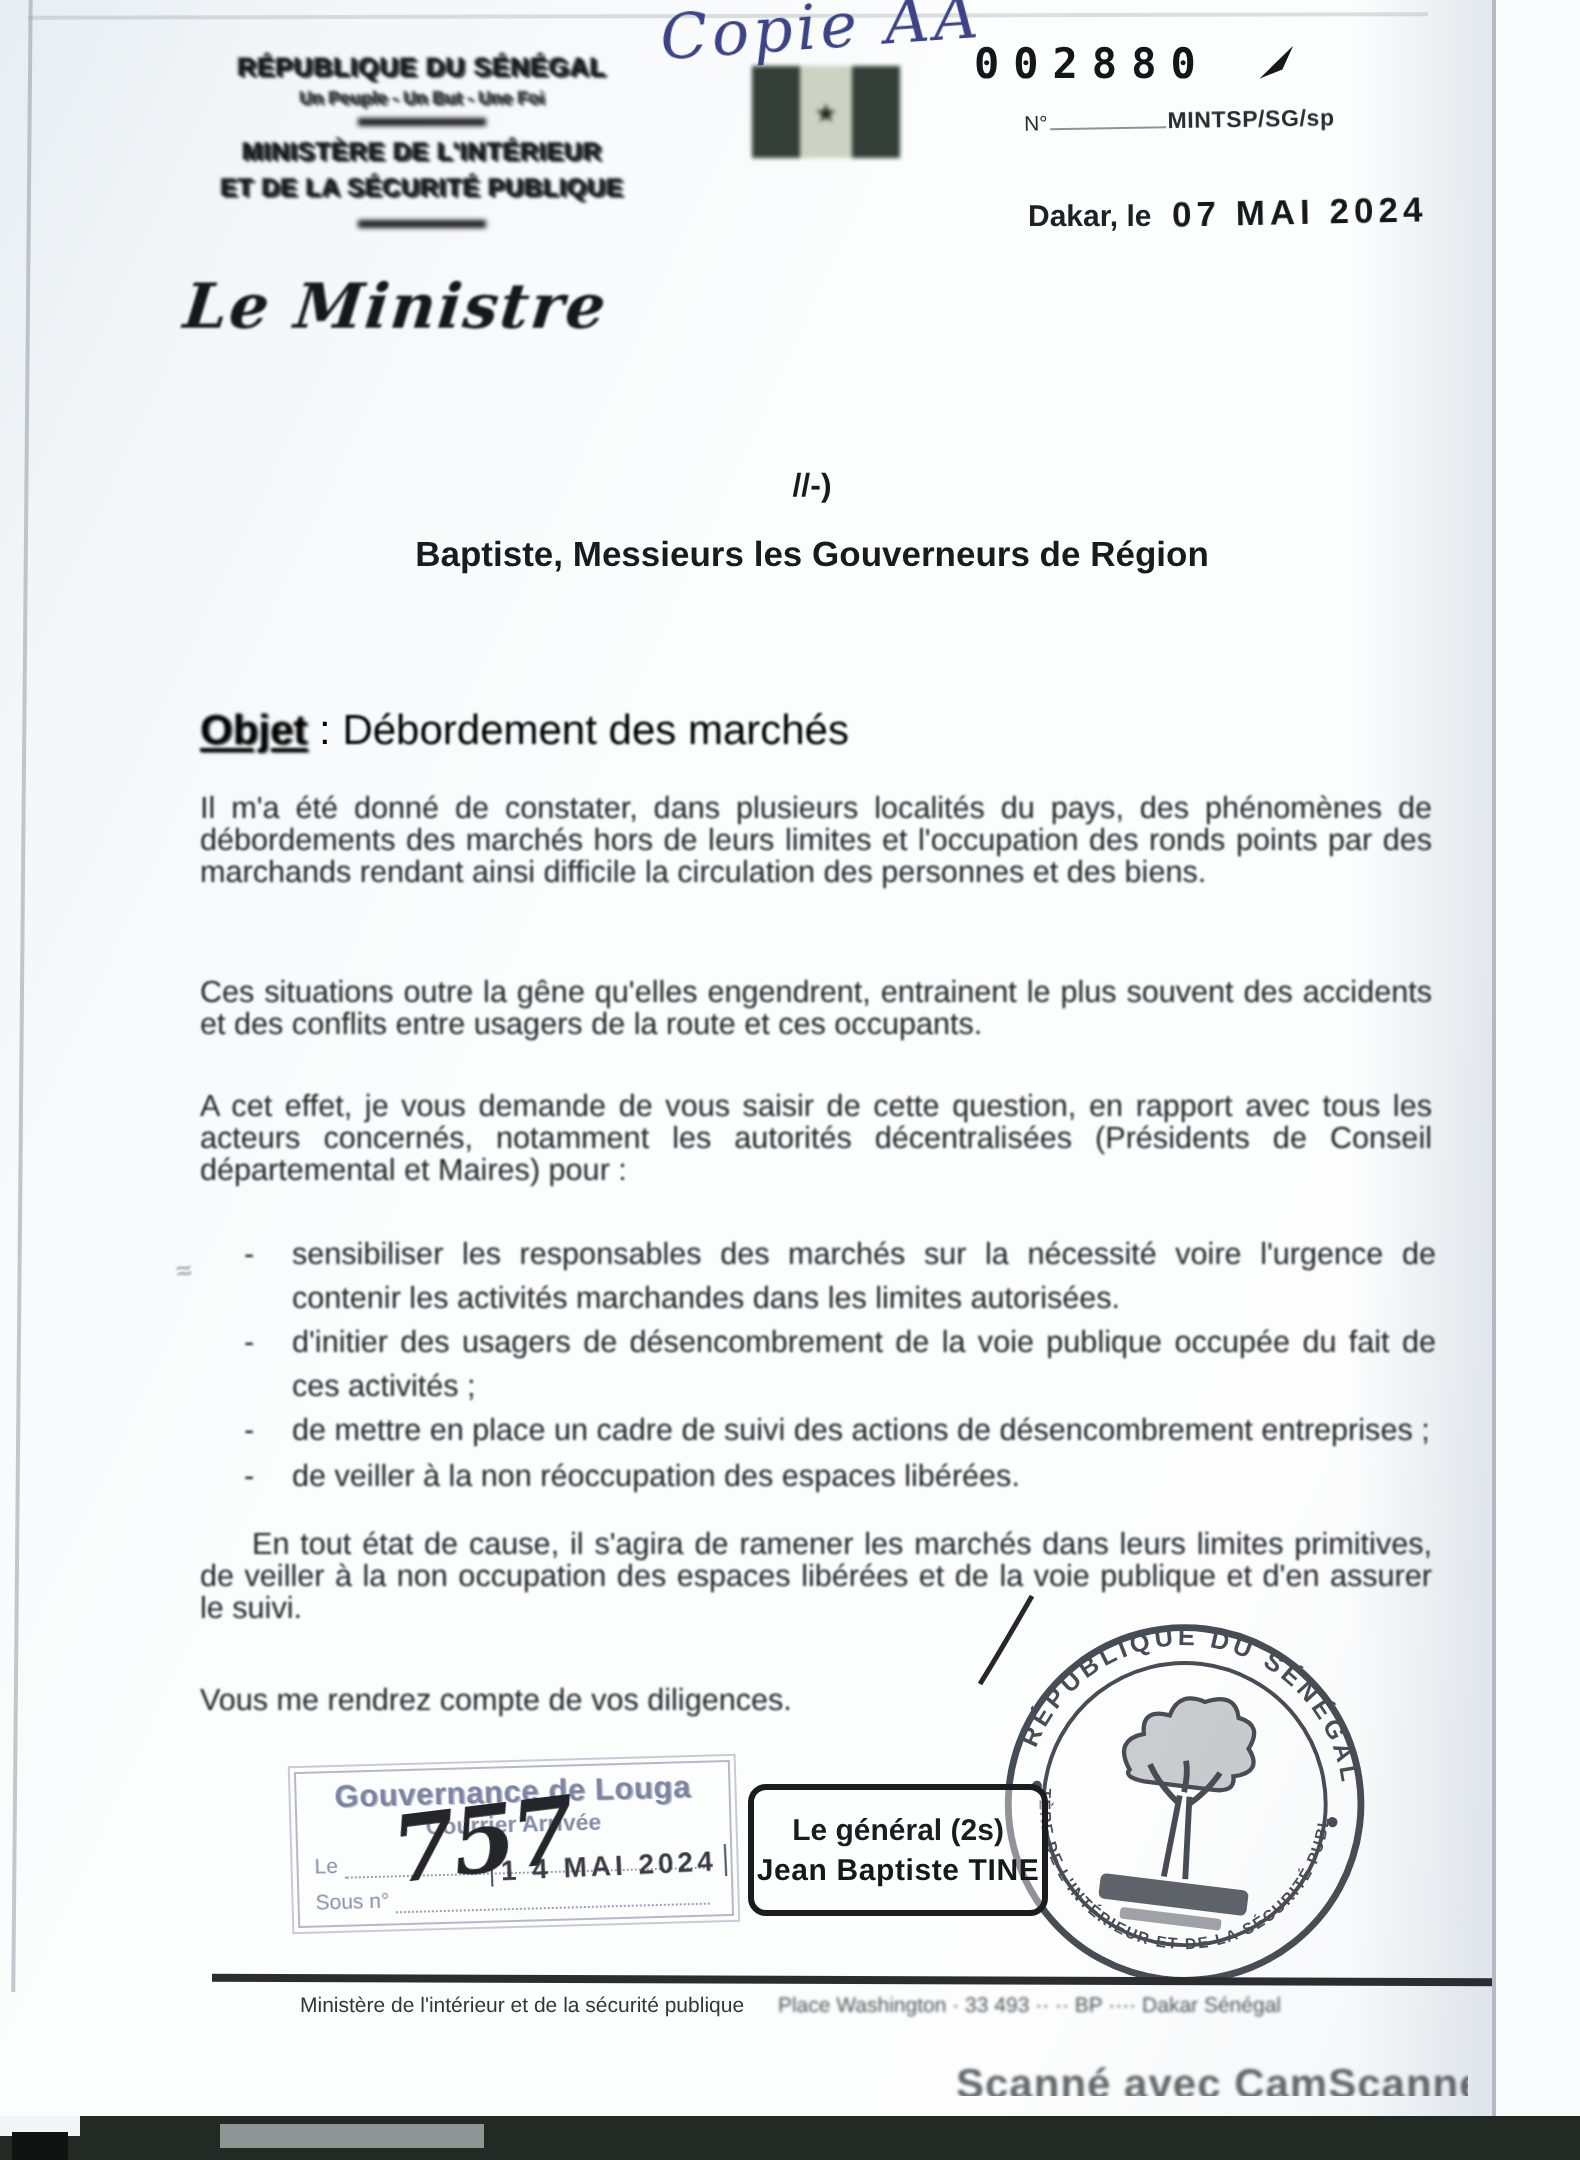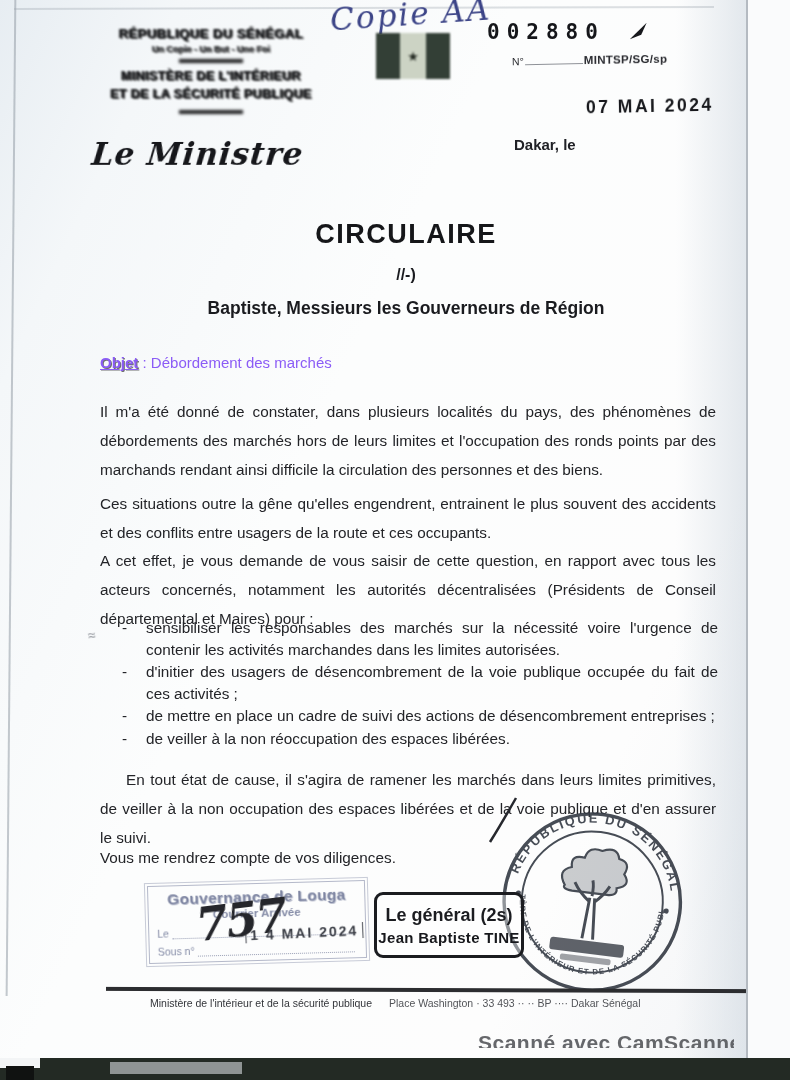--- a/index.html
+++ b/index.html
@@ -45,34 +45,34 @@
   .refnum{position:absolute;left:487px;top:20px;font-family:"DejaVu Sans Mono",monospace;
     font-weight:bold;font-size:21px;letter-spacing:7px;color:#15161a;filter:blur(.3px);}
   .pen-flick{position:absolute;left:628px;top:22px;transform:rotate(-8deg);}
   .refline{position:absolute;left:512px;top:53px;font-size:10.5px;color:#2a2b30;
     transform:rotate(-1deg);white-space:nowrap;}
   .refline .blank{display:inline-block;width:58px;border-bottom:1.5px solid #8f9298;
     height:10px;margin:0 1px;}
   .refline .suffix{font-size:11.5px;font-weight:bold;letter-spacing:.3px;filter:blur(.3px);}
 
   .dakar{position:absolute;left:514px;top:100px;font-size:15px;font-weight:bold;color:#202126;
-    filter:blur(.3px);margin-top:36px;}
+    filter:blur(.3px);}
   .datestamp{position:absolute;left:586px;top:96px;font-size:17.5px;font-weight:bold;
     letter-spacing:2.5px;color:#17181c;transform:rotate(-1.2deg);filter:blur(.3px);white-space:nowrap;}
 
   .title-wrap{position:absolute;left:90px;top:219px;width:632px;text-align:center;}
   .title-main{font-size:27px;font-weight:bold;letter-spacing:1.5px;color:#151619;filter:blur(.3px);}
   .title-mark{margin-top:16px;font-size:16px;font-weight:bold;color:#1a1b1f;}
   .title-recipients{margin-top:14px;font-size:17.5px;font-weight:bold;color:#1a1b1f;filter:blur(.3px);}
 
-  .subject{position:absolute;left:100px;top:354px;font-size:15px;color:#8b5cf6;text-align:center;}
+  .subject{position:absolute;left:100px;top:354px;font-size:21px;color:#000000;text-align:center;}
   .subject .lbl{font-weight:bold;text-decoration:underline;filter:blur(.7px);
     text-shadow:1px .5px 0 rgba(20,20,20,.6);}
 
-  .para{position:absolute;left:100px;width:616px;font-size:15.3px;line-height:29px;
+  .para{position:absolute;left:100px;width:616px;font-size:15.3px;line-height:16px;
     text-align:justify;color:#232428;}
   .p1{top:397px;}
   .p2{top:489px;}
   .p3{top:546px;}
   .p4{top:765px;text-indent:26px;}
   .p5{top:843px;text-align:left;}
 
   .bullets{position:absolute;left:122px;top:617px;width:596px;font-size:15.3px;line-height:21.5px;
     color:#232428;}
   .bullet{display:flex;margin-bottom:1px;}
@@ -93,21 +93,21 @@
   .arrival-date{position:absolute;left:96px;top:42px;font-size:14px;font-weight:bold;
     letter-spacing:2px;color:#3a3d45;transform:rotate(-1deg);white-space:nowrap;
     border-left:1.5px solid #4a4d55;border-right:1.5px solid #4a4d55;padding:0 4px;}
   .hand-number{position:absolute;left:196px;top:893px;font-family:"DejaVu Serif",serif;
     font-style:italic;font-weight:bold;font-size:46px;color:#25262b;transform:rotate(-7deg);
     letter-spacing:-2px;filter:blur(.3px);}
 
   .sig-box{position:absolute;left:374px;top:892px;width:144px;height:60px;
     border:3px solid #1b1c20;border-radius:9px;display:flex;flex-direction:column;
     align-items:center;justify-content:center;background:rgba(255,255,255,.4);filter:blur(.3px);}
-  .sig-line1{font-size:18px;font-weight:bold;color:#1b1c20;}
+  .sig-line1{font-size:15px;font-weight:bold;color:#1b1c20;}
   .sig-line2{font-size:15px;font-weight:bold;color:#17181c;margin-top:3px;letter-spacing:.3px;}
 
   .seal{position:absolute;left:496px;top:806px;transform:rotate(7deg);opacity:.9;}
   .sig-stroke{position:absolute;left:486px;top:796px;}
 
   .footer-line{position:absolute;left:106px;top:988px;width:640px;height:3.5px;background:#2c2d30;
     transform:rotate(.2deg);filter:blur(.3px);}
   .footer-text{position:absolute;left:150px;top:997px;font-size:10.5px;color:#33353a;
     white-space:nowrap;}
   .footer-text .addr{filter:blur(.7px);opacity:.85;margin-left:14px;}
@@ -122,21 +122,21 @@
 <div class="page">
   <div class="paper-bg"></div>
   <div class="right-shadow"></div>
   <div class="page-edge-right"></div>
   <div class="outer-right"></div>
   <div class="page-edge-left"></div>
   <div class="page-edge-top"></div>
 
   <div class="letterhead smudge">
     <div class="lh1">RÉPUBLIQUE DU SÉNÉGAL</div>
-    <div class="lh2">Un Copie - Un But - Une Foi</div>
+    <div class="lh2">Un Peuple - Un But - Une Foi</div>
     <div class="lh-div"></div>
     <div class="lh3">MINISTÈRE DE L'INTÉRIEUR</div>
     <div class="lh4">ET DE LA SÉCURITÉ PUBLIQUE</div>
     <div class="lh-div" style="margin-top:9px"></div>
   </div>
 
   <div class="minister">Le Ministre</div>
 
   <div class="copie">Copie AA</div>
 
@@ -155,21 +155,20 @@
       </svg>
   </div>
   <div class="refline">
     <span>N°</span><span class="blank"></span><span class="suffix">MINTSP/SG/sp</span>
   </div>
 
   <div class="dakar">Dakar, le</div>
   <div class="datestamp">07 MAI 2024</div>
 
   <div class="title-wrap">
-    <div class="title-main">CIRCULAIRE</div>
     <div class="title-mark">//-)</div>
     <div class="title-recipients">Baptiste, Messieurs les Gouverneurs de Région</div>
   </div>
 
   <div class="subject">
     <span class="lbl">Objet</span><span> : </span><span class="soft">Débordement des marchés</span>
   </div>
 
   <div class="para p1 soft">Il m'a été donné de constater, dans plusieurs localités du pays, des phénomènes de débordements des marchés hors de leurs limites et l'occupation des ronds points par des marchands rendant ainsi difficile la circulation des personnes et des biens.</div>
   <div class="para p3 soft">A cet effet, je vous demande de vous saisir de cette question, en rapport avec tous les acteurs concernés, notamment les autorités décentralisées (Présidents de Conseil départemental et Maires) pour :</div>

